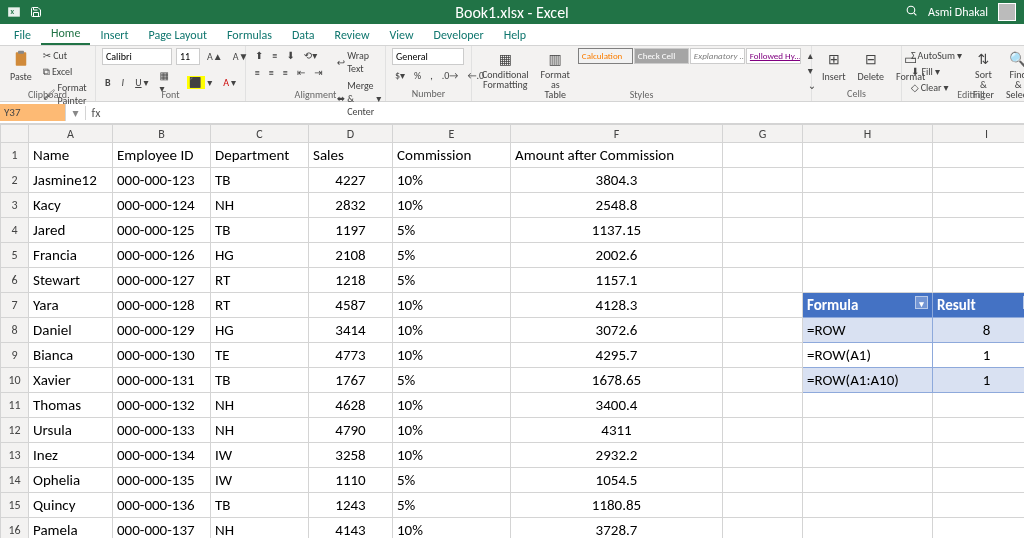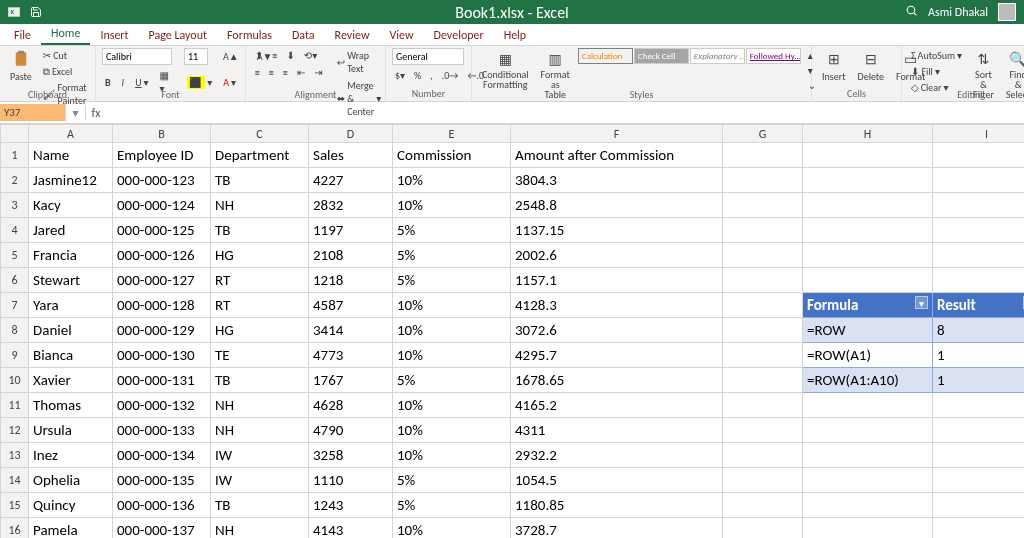--- a/index.html
+++ b/index.html
@@ -9,21 +9,21 @@
   .titlebar { background: #217346; height: 24px; display: flex; align-items: center; color: #fff; position: relative; }
   .titlebar .qat { display: flex; align-items: center; gap: 6px; padding-left: 6px; }
   .titlebar .qat .icon { width: 16px; height: 16px; display: flex; align-items:center; justify-content:center; font-size:11px; }
   .titlebar .title-center { position:absolute; left:50%; transform:translateX(-50%); font-size: 16px; }
   .titlebar .right { margin-left: auto; display:flex; align-items:center; gap:10px; padding-right:8px; font-size:12px;}
   .titlebar .avatar { width:18px; height:18px; background:#bbb; border:1px solid #fff;}
   .titlebar .search-icon { font-size:13px; }
 
   
   .menutabs { height: 22px; display:flex; align-items:flex-end; gap: 0; border-bottom: 1px solid #d4d4d4; padding-left:4px; background:#fff;}
-  .menutabs .tab { padding: 4px 10px 3px; font-size: 12px; color:#7f1d1d; cursor:pointer;}
+  .menutabs .tab { padding: 4px 10px 3px; font-size: 12px; color:#0f766e; cursor:pointer;}
   .menutabs .tab.active { border-bottom: 2px solid #217346; color:#217346; font-weight:400;}
   
   
   .ribbon { height: 56px; display:flex; background:#f3f2f1; border-bottom:1px solid #d4d4d4; font-size:10px; color:#444;}
   .ribbon-group { border-right:1px solid #e1e1e1; padding: 2px 6px 0; display:flex; flex-direction:column; justify-content:space-between; position:relative;}
   .ribbon-group .group-label { text-align:center; font-size:10px; color:#666; padding-bottom:1px;}
   .ribbon-group .top { display:flex; gap:4px; align-items:flex-start; height:40px;}
   .rbtn { display:flex; flex-direction:column; align-items:center; justify-content:center; padding:2px 4px; cursor:pointer; font-size:10px;}
   .rbtn .ico { width:18px; height:18px; display:flex; align-items:center; justify-content:center; font-size:14px; margin-bottom:2px;}
   .rbtn-sm { font-size:10px; padding:1px 3px; cursor:pointer; display:flex; align-items:center; gap:2px;}
@@ -38,21 +38,21 @@
   .fx { width:20px; text-align:center; color:#555;}
   .formula-input { flex:1; padding:2px 6px; background:#fff;}
 
   
   .grid-wrap { position:relative; height: calc(538px - 24px - 22px - 56px - 22px); overflow:hidden;}
   table.grid { border-collapse:collapse; table-layout:fixed; width: 1030px;}
   .grid th, .grid td { border:1px solid #d4d4d4; font-size:15px; font-family:Calibri,sans-serif; height:25px; padding:0 4px; white-space:nowrap; overflow:hidden;}
   .grid thead th { background:#f3f2f1; font-weight:normal; font-size:12px; color:#444; height:18px; text-align:center; position:sticky; top:0;}
   .grid .rowhdr { background:#f3f2f1; font-weight:normal; font-size:12px; color:#444; text-align:center; width:28px;}
   .grid .corner { background:#f3f2f1; width:28px;}
-  .num { text-align:left;margin-top:22px; }
+  .num { text-align:center;margin-top:22px; }
   .table-hdr { background:#4472C4; color:#fff; font-weight:bold; border:1px solid #4472C4;}
   .table-row-even { background:#D9E1F2; }
   .table-row-odd { background:#fff; }
   .table-border-cell { border:1px solid #8EA9DB !important;}
   .dd-arrow { float:right; font-size:9px; color:#fff; background:rgba(255,255,255,0.25); width:13px; height:13px; text-align:center; line-height:13px; border:1px solid rgba(255,255,255,0.5);}
   
   
   .cA{width:84px;} .cB{width:98px;} .cC{width:98px;} .cD{width:84px;} .cE{width:118px;} .cF{width:212px;} .cG{width:80px;} .cH{width:130px;} .cI{width:108px;}
 </style>
 </head>
@@ -126,21 +126,21 @@
             <span>🖌</span>
             <span>Format Painter</span>
           </div>
       </div>
     </div>
     <div class="group-label">Clipboard</div>
   </div>
 
   <div class="ribbon-group" style="width:150px;">
     <div class="top" style="flex-direction:column;align-items:flex-start;gap:3px;">
-      <div style="display:flex;gap:12px;">
+      <div style="display:flex;gap:4px;">
         <input class="font-select" style="width: 70px;" value="Calibri">
         <input class="font-select" style="width: 24px;" value="11">
         <span class="rbtn-sm">A▲</span>
         <span class="rbtn-sm">A▼</span>
       </div>
       <div style="display:flex;gap:5px;">
         <span class="rbtn-sm">
             <b>B</b>
           </span>
         <span class="rbtn-sm">
@@ -406,21 +406,21 @@
           <td class="cH table-row-even table-border-cell ">=ROW(A1:A10)</td>
           <td class="cI table-row-even table-border-cell num">1</td>
         </tr>
         <tr>
           <td class="rowhdr">11</td>
           <td class="cA  ">Thomas</td>
           <td class="cB  ">000-000-132</td>
           <td class="cC  ">NH</td>
           <td class="cD  num">4628</td>
           <td class="cE  ">10%</td>
-          <td class="cF  num">4165.2</td>
+          <td class="cF  num">3400.4</td>
           <td class="cG  "></td>
           <td class="cH  "></td>
           <td class="cI  "></td>
         </tr>
         <tr>
           <td class="rowhdr">12</td>
           <td class="cA  ">Ursula</td>
           <td class="cB  ">000-000-133</td>
           <td class="cC  ">NH</td>
           <td class="cD  num">4790</td>

